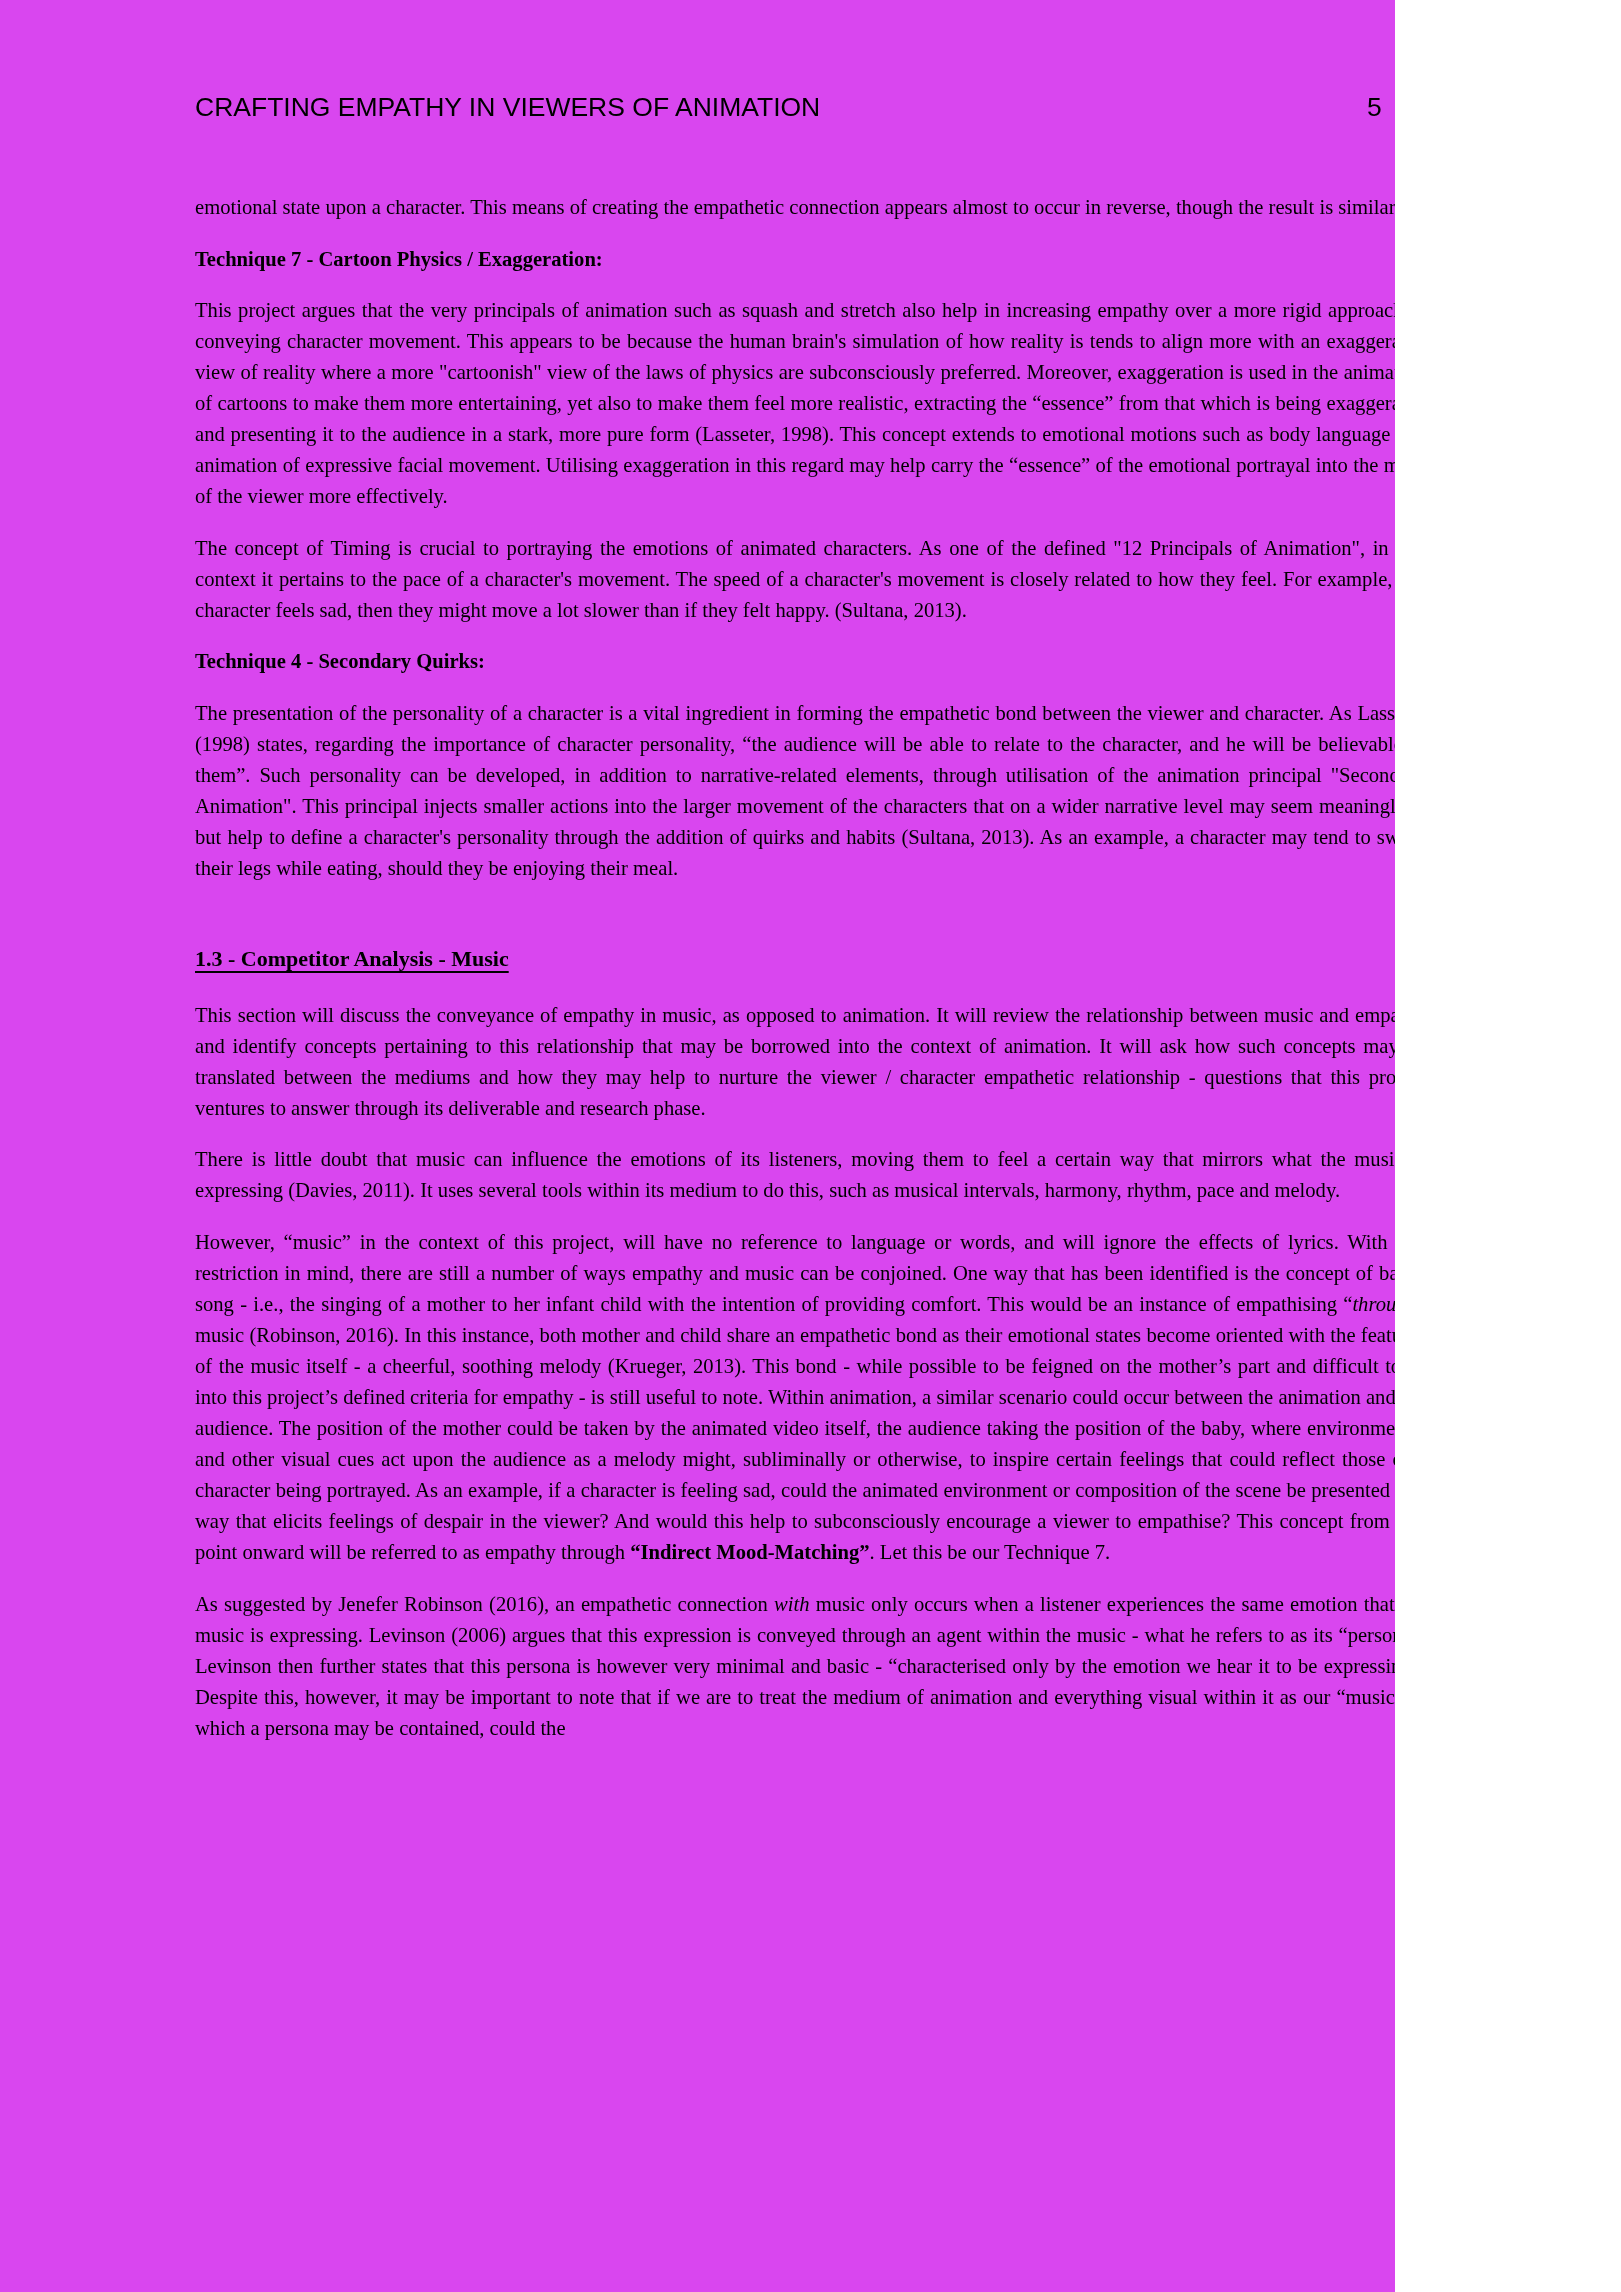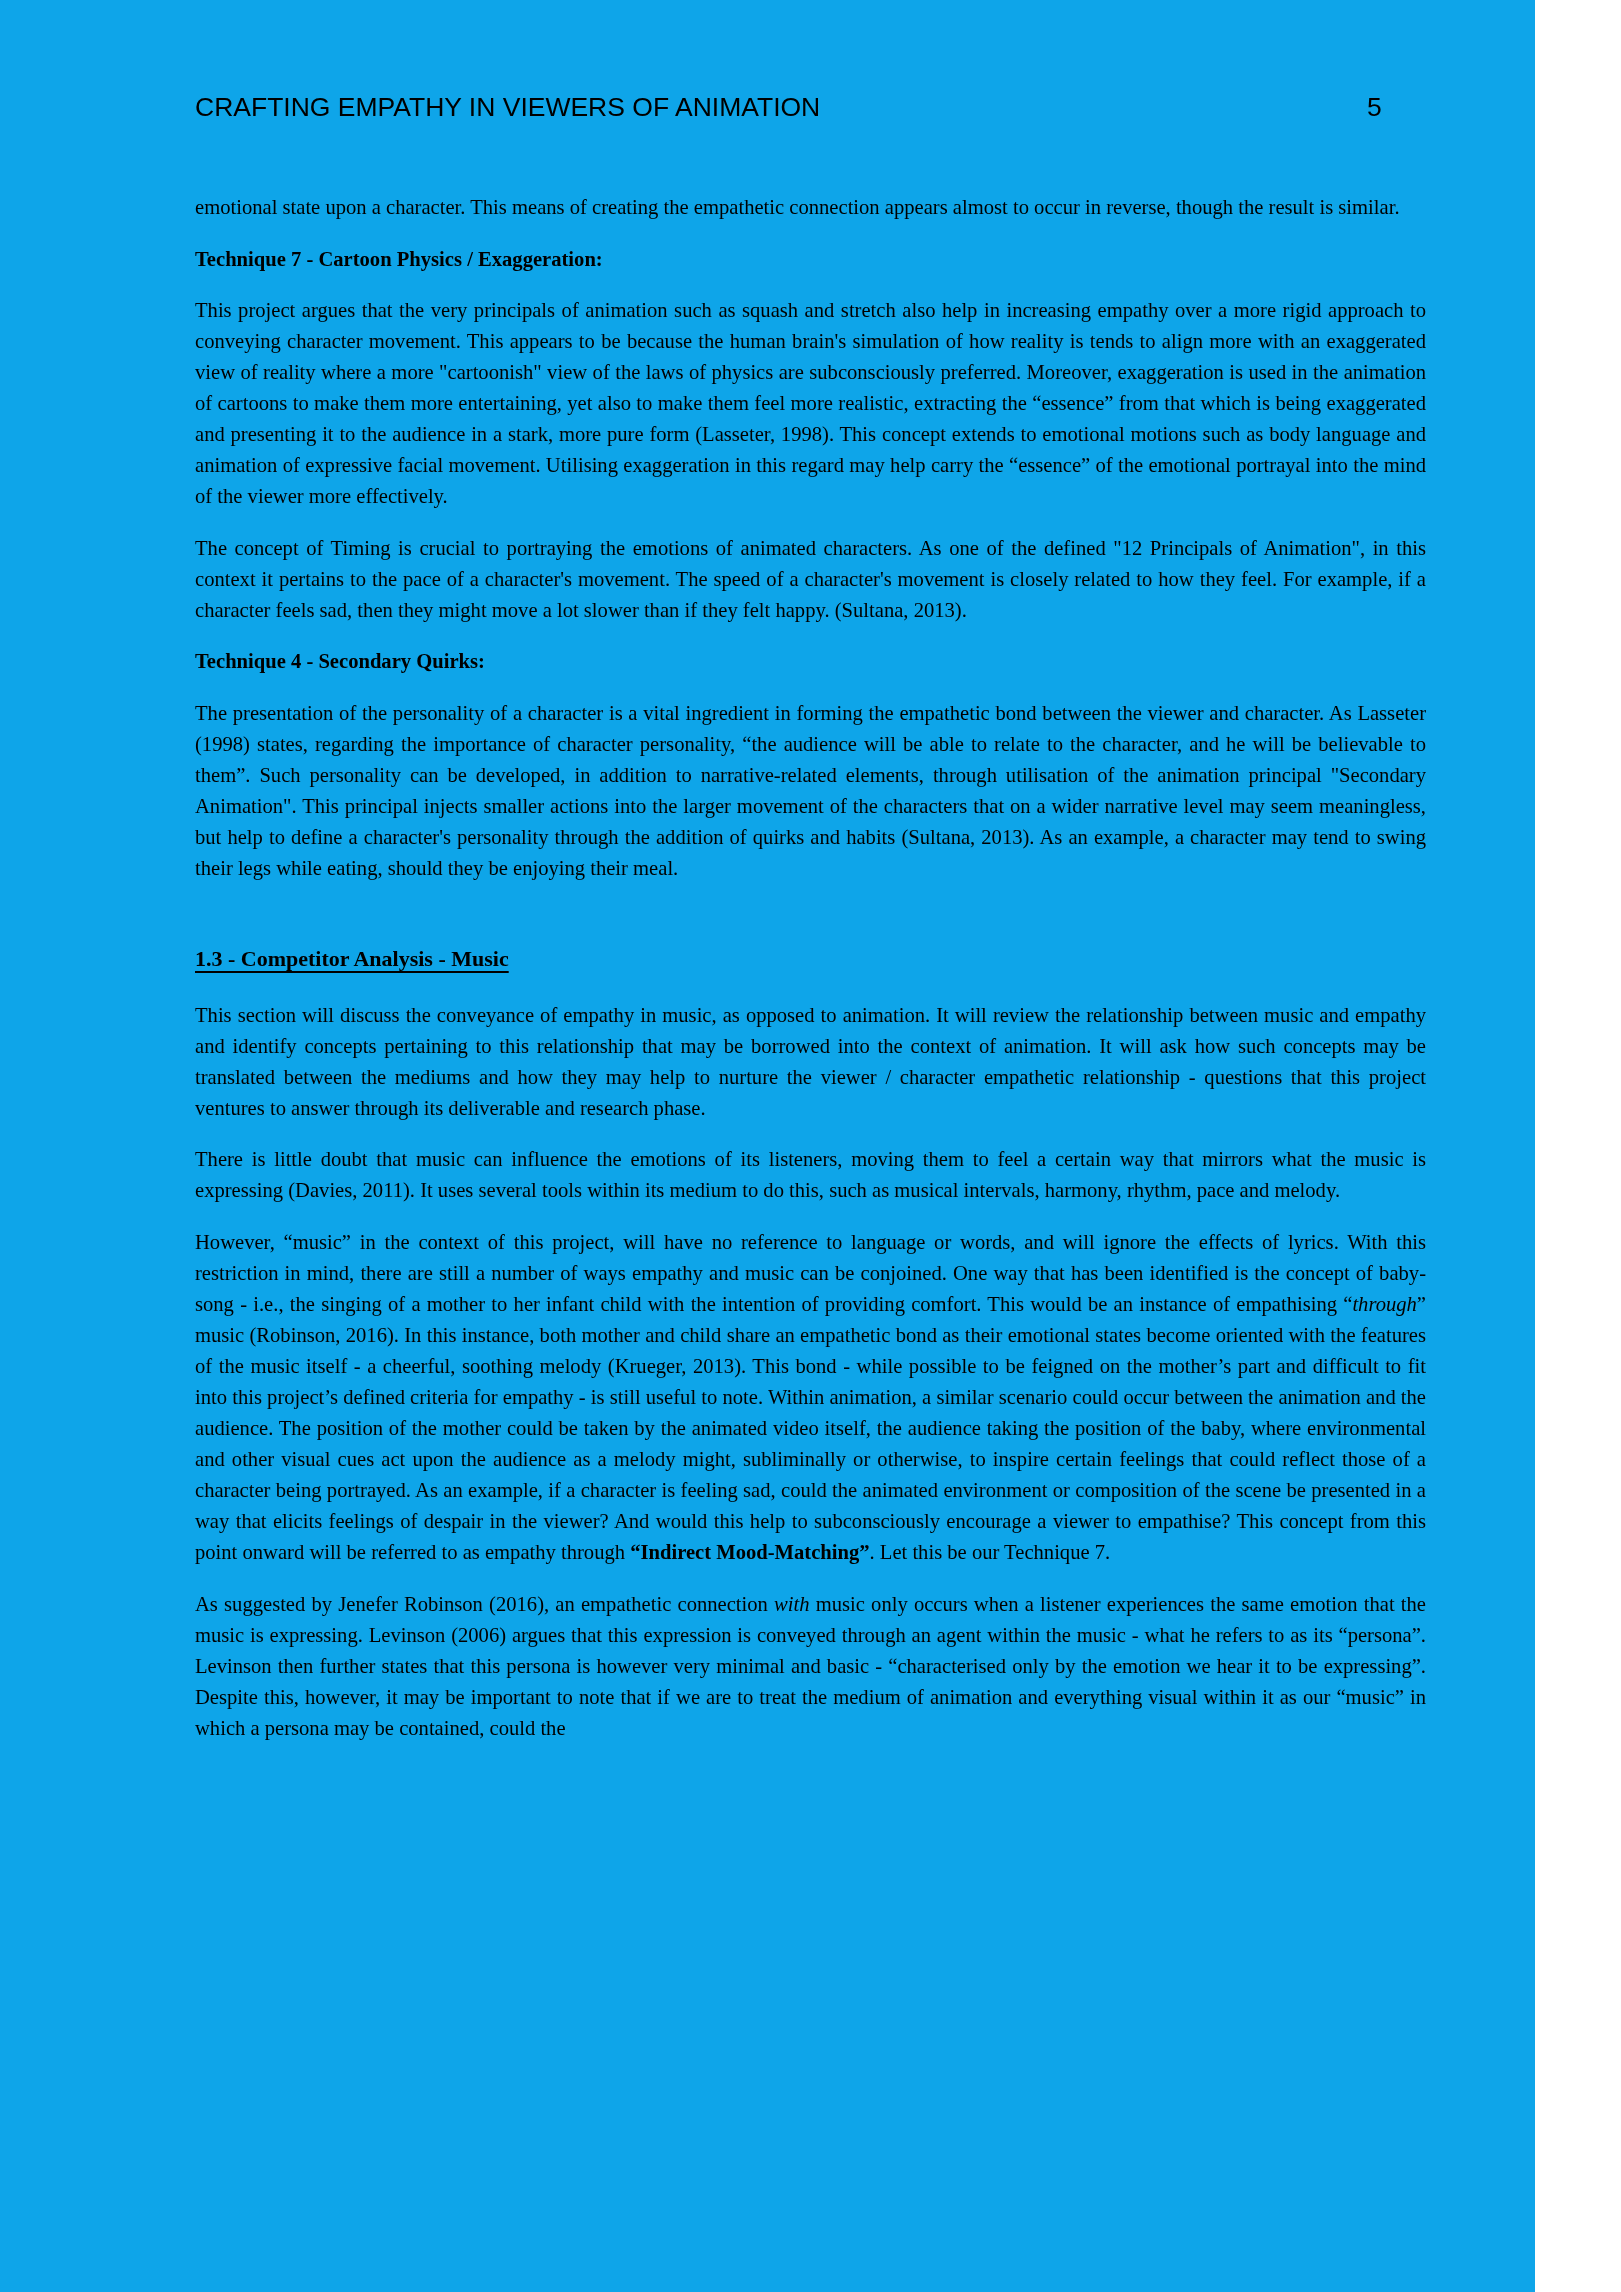--- a/index.html
+++ b/index.html
@@ -2,23 +2,23 @@
 <html><head>
 <meta charset="utf-8">
 <style>
   html, body {
     margin: 0;
     padding: 0;
     background: #ffffff;
   }
   .page {
     position: relative;
-    width: 1535px;
+    width: 1395px;
     height: 2293px;
-    background: #0ea5e9;
+    background: #d946ef;
     color: #000000;
     overflow: hidden;
   }
   .header {
     position: absolute;
     top: 92px;
     left: 195px;
     width: 1231px;
     font-family: "Liberation Sans", sans-serif;
     font-size: 26.5px;

